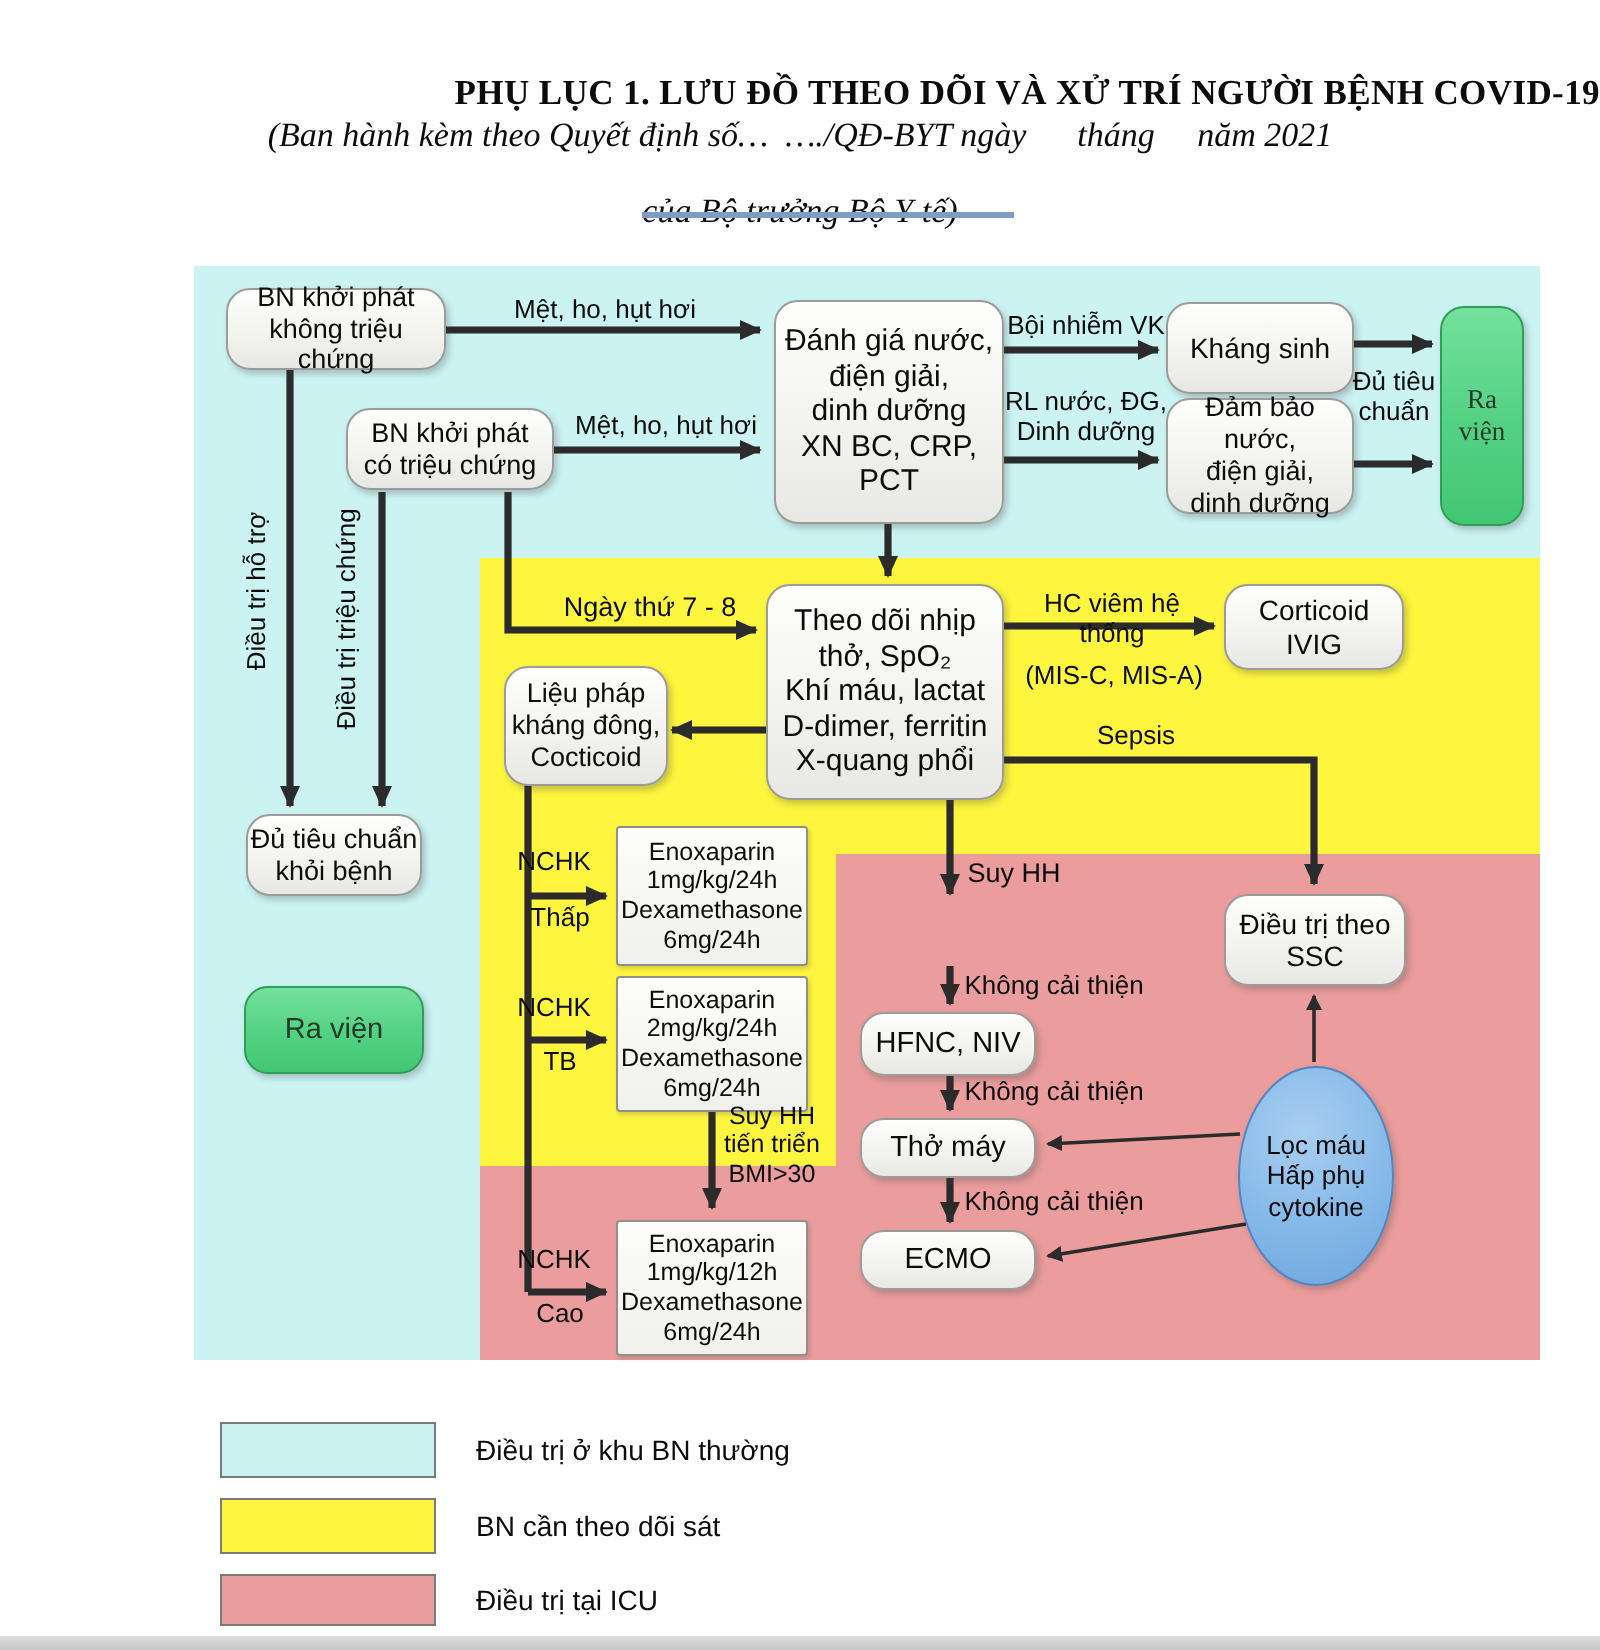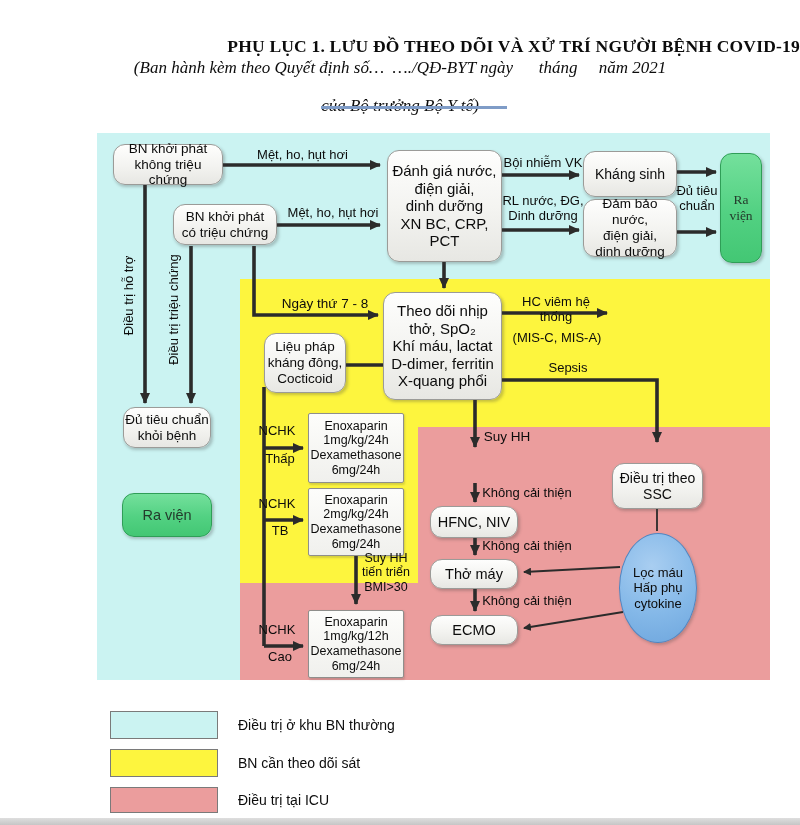--- a/index.html
+++ b/index.html
@@ -117,39 +117,41 @@
   <div class="node green" style="left:720px; top:153px; width:42px; height:110px; font-size:13.5px;font-family:Liberation Serif, serif;">Ra
 viện</div>
   <div class="node" style="left:123px; top:407px; width:88px; height:41px; font-size:13.5px;">Đủ tiêu chuẩn
 khỏi bệnh</div>
   <div class="node green" style="left:122px; top:493px; width:90px; height:44px; font-size:14.5px;">Ra viện</div>
   <div class="node" style="left:383px; top:292px; width:119px; height:108px; font-size:15px;">Theo dõi nhịp
 thở, SpO₂
 Khí máu, lactat
 D-dimer, ferritin
 X-quang phổi</div>
-  <div class="node" style="left:264px; top:333px; width:82px; height:60px; font-size:13.5px;">Liệu pháp
+  <div class="node" style="left:612px; top:292px; width:90px; height:43px; font-size:14px;">Corticoid
+IVIG</div>
+  <div class="node" style="left:252px; top:333px; width:82px; height:60px; font-size:13.5px;">Liệu pháp
 kháng đông,
 Cocticoid</div>
   <div class="node rectnode" style="left:308px; top:413px; width:96px; height:70px; font-size:12.5px;">Enoxaparin
 1mg/kg/24h
 Dexamethasone
 6mg/24h</div>
   <div class="node rectnode" style="left:308px; top:488px; width:96px; height:68px; font-size:12.5px;">Enoxaparin
 2mg/kg/24h
 Dexamethasone
 6mg/24h</div>
   <div class="node rectnode" style="left:308px; top:610px; width:96px; height:68px; font-size:12.5px;">Enoxaparin
 1mg/kg/12h
 Dexamethasone
 6mg/24h</div>
   <div class="node" style="left:430px; top:506px; width:88px; height:32px; font-size:14.5px;">HFNC, NIV</div>
   <div class="node" style="left:430px; top:559px; width:88px; height:30px; font-size:14.5px;">Thở máy</div>
   <div class="node" style="left:430px; top:615px; width:88px; height:30px; font-size:14.5px;">ECMO</div>
-  <div class="node" style="left:612px; top:447px; width:91px; height:46px; font-size:14px;margin-top:16px;">Điều trị theo
+  <div class="node" style="left:612px; top:447px; width:91px; height:46px; font-size:14px;">Điều trị theo
 SSC</div>
   <div class="node ellipse" style="left:619px; top:533px; width:78px; height:110px; font-size:13px;">Lọc máu
 Hấp phụ
 cytokine</div>
 
   <div class="lbl" style="left:250px; top:148px; width:105px;">Mệt, ho, hụt hơi</div>
   <div class="lbl" style="left:283px; top:206px; width:100px;">Mệt, ho, hụt hơi</div>
   <div class="lbl" style="left:500px; top:156px; width:86px;">Bội nhiễm VK</div>
   <div class="lbl" style="left:501px; top:194px; width:84px;">RL nước, ĐG,
 Dinh dưỡng</div>

